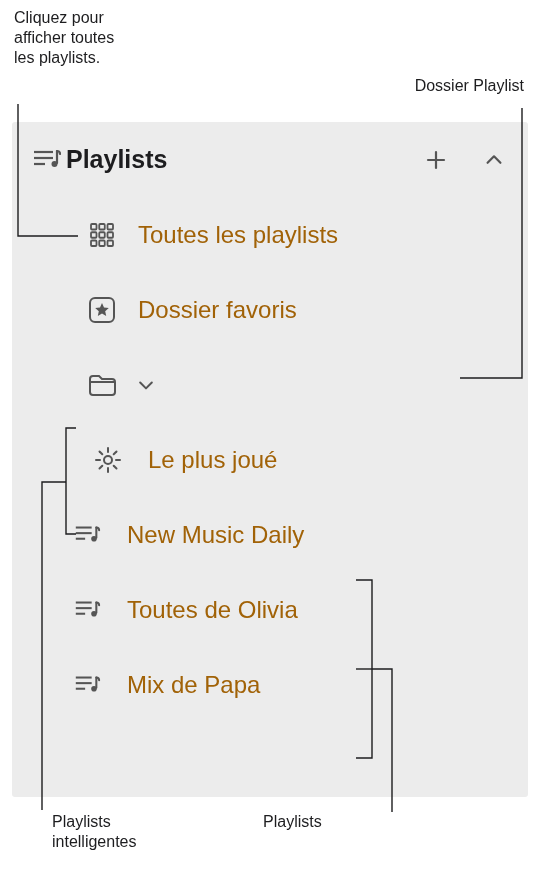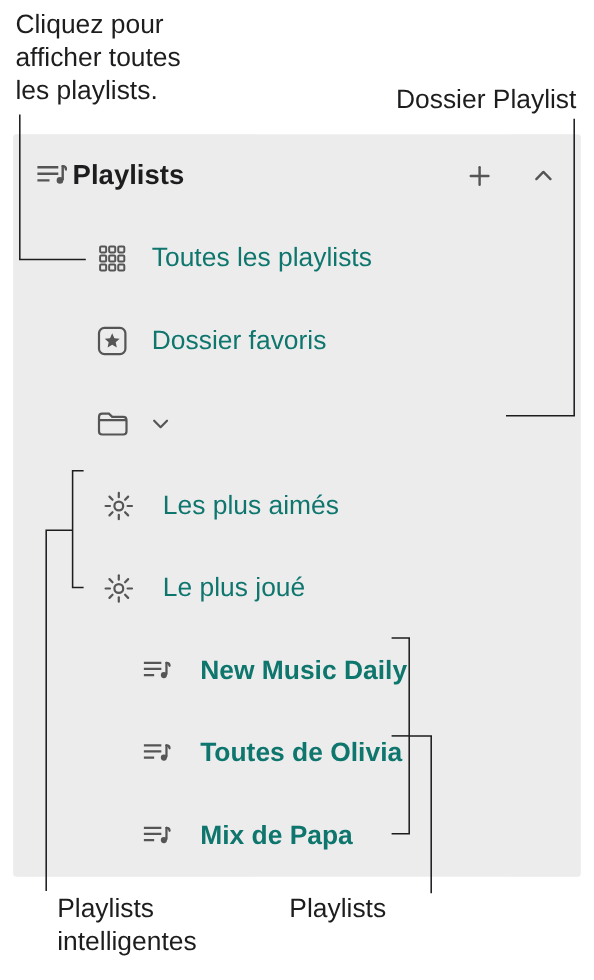--- a/index.html
+++ b/index.html
@@ -8,21 +8,21 @@
     width: 540px;
     height: 891px;
     background: #fff;
     color: #1d1d1f;
     position: relative;
   }
 
   
   .callout {
     position: absolute;
-    font-size: 24px;
+    font-size: 16px;
     line-height: 1.25;
     color: #1d1d1f;
     font-weight: 400;
   }
 
   
   .leaders {
     position: absolute;
     inset: 0;
     pointer-events: none;
@@ -53,34 +53,34 @@
   }
   .header-title {
     font-weight: 600;
     font-size: 25px;
     flex: 1;
   }
   .header-actions { display: flex; gap: 18px; align-items: center; }
 
   .item-l1 { padding-left: 72px; }
   .item-l2 { padding-left: 78px; }
-  .item-l3 { padding-left: 112px; font-weight: bold; }
+  .item-l3 { padding-left: 57px; }
 
   .row .icon {
     width: 36px;
     display: flex;
     justify-content: center;
     align-items: center;
     color: #555;
   }
   .header-row .icon { width: 40px; }
   .row .label {
     margin-left: 18px;
     flex: 1;
-    color: #0f766e;
+    color: #a16207;
   }
   .item-l2 .label, .item-l3 .label { margin-left: 22px; }
 
   svg { display: block; }
 
 </style>
 </head>
 <body>
 
 <div class="callout" style="left:14px; top:8px; white-space:pre-line;">Cliquez pour
@@ -154,55 +154,37 @@
         <line x1="3" y1="11" x2="28" y2="11"></line>
       </svg>
     </span>
     <span class="icon" style="margin-left:8px;">
       <svg width="20" height="20" viewBox="0 0 24 24" fill="none" stroke="#555" stroke-width="2.4" stroke-linecap="round" stroke-linejoin="round">
         <polyline points="5,9 12,16 19,9"></polyline>
       </svg>
     </span>
   </div>
 
+
   <div class="row item-l2">
     <span class="icon">
       <svg width="28" height="28" viewBox="0 0 28 28" fill="none" stroke="#555" stroke-width="2">
         <circle cx="14" cy="14" r="4"></circle>
         <g stroke-linecap="round">
           <line x1="14" y1="2" x2="14" y2="6"></line>
           <line x1="14" y1="22" x2="14" y2="26"></line>
           <line x1="2" y1="14" x2="6" y2="14"></line>
           <line x1="22" y1="14" x2="26" y2="14"></line>
           <line x1="5.5" y1="5.5" x2="8.3" y2="8.3"></line>
           <line x1="19.7" y1="19.7" x2="22.5" y2="22.5"></line>
           <line x1="5.5" y1="22.5" x2="8.3" y2="19.7"></line>
           <line x1="19.7" y1="8.3" x2="22.5" y2="5.5"></line>
         </g>
       </svg>
     </span>
-    <span class="label">Les plus aimés</span>
-  </div>
-
-  <div class="row item-l2">
-    <span class="icon">
-      <svg width="28" height="28" viewBox="0 0 28 28" fill="none" stroke="#555" stroke-width="2">
-        <circle cx="14" cy="14" r="4"></circle>
-        <g stroke-linecap="round">
-          <line x1="14" y1="2" x2="14" y2="6"></line>
-          <line x1="14" y1="22" x2="14" y2="26"></line>
-          <line x1="2" y1="14" x2="6" y2="14"></line>
-          <line x1="22" y1="14" x2="26" y2="14"></line>
-          <line x1="5.5" y1="5.5" x2="8.3" y2="8.3"></line>
-          <line x1="19.7" y1="19.7" x2="22.5" y2="22.5"></line>
-          <line x1="5.5" y1="22.5" x2="8.3" y2="19.7"></line>
-          <line x1="19.7" y1="8.3" x2="22.5" y2="5.5"></line>
-        </g>
-      </svg>
-    </span>
     <span class="label">Le plus joué</span>
   </div>
 
   <div class="row item-l3">
     <span class="icon">
       <svg width="28" height="28" viewBox="0 0 30 30" fill="none" stroke="#555" stroke-width="2.2">
         <line x1="3" y1="7" x2="20" y2="7"></line>
         <line x1="3" y1="13" x2="20" y2="13"></line>
         <line x1="3" y1="19" x2="13" y2="19"></line>
         <path d="M25 7 v11" stroke-linecap="round"></path>

